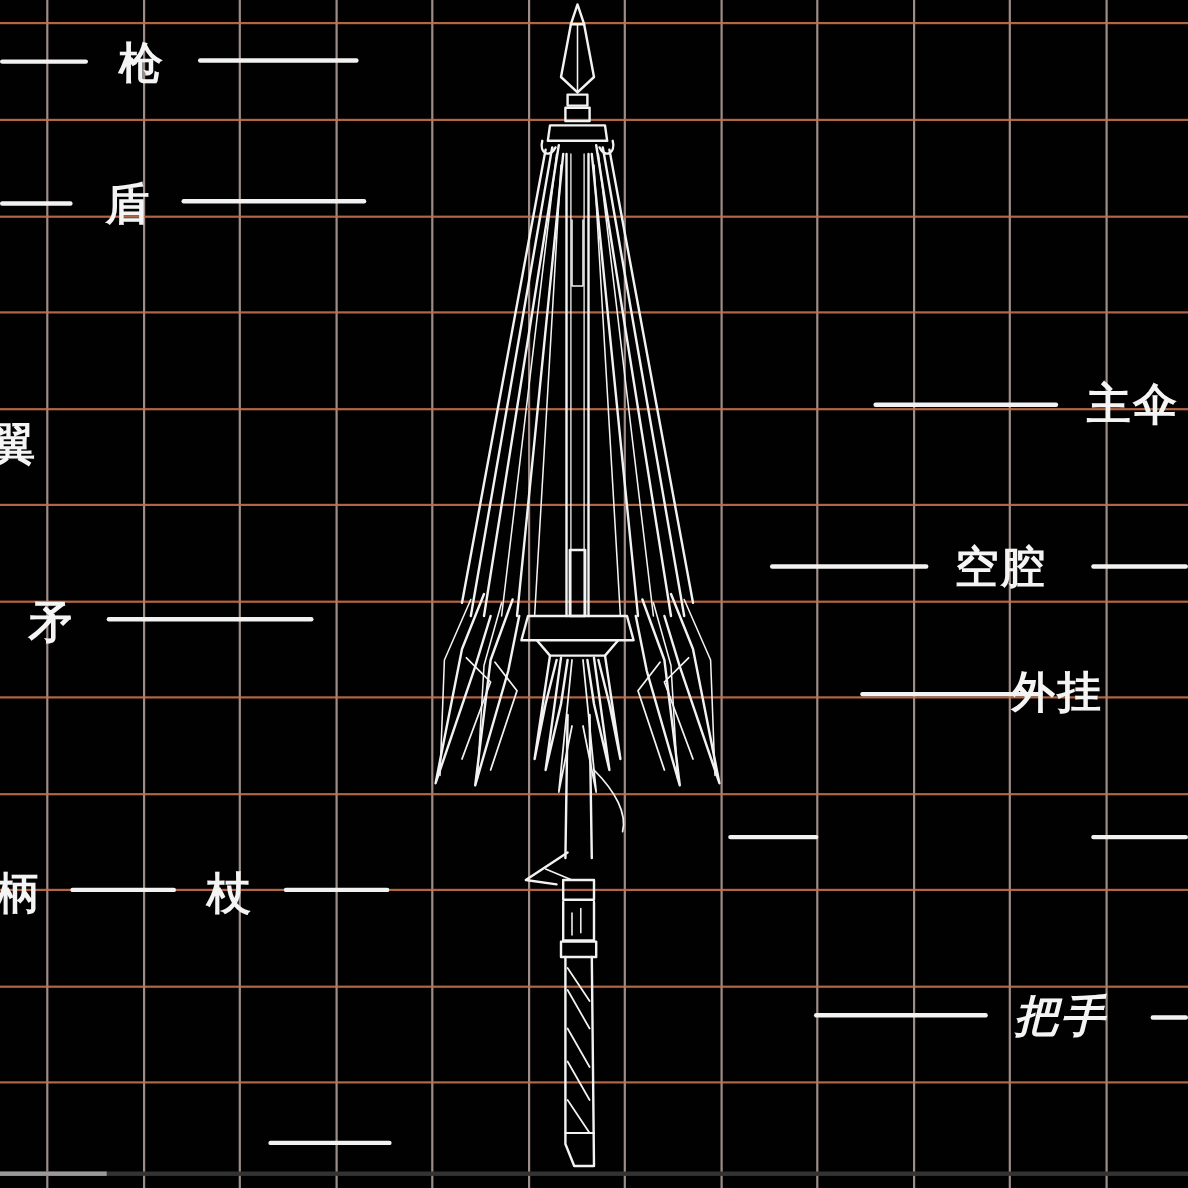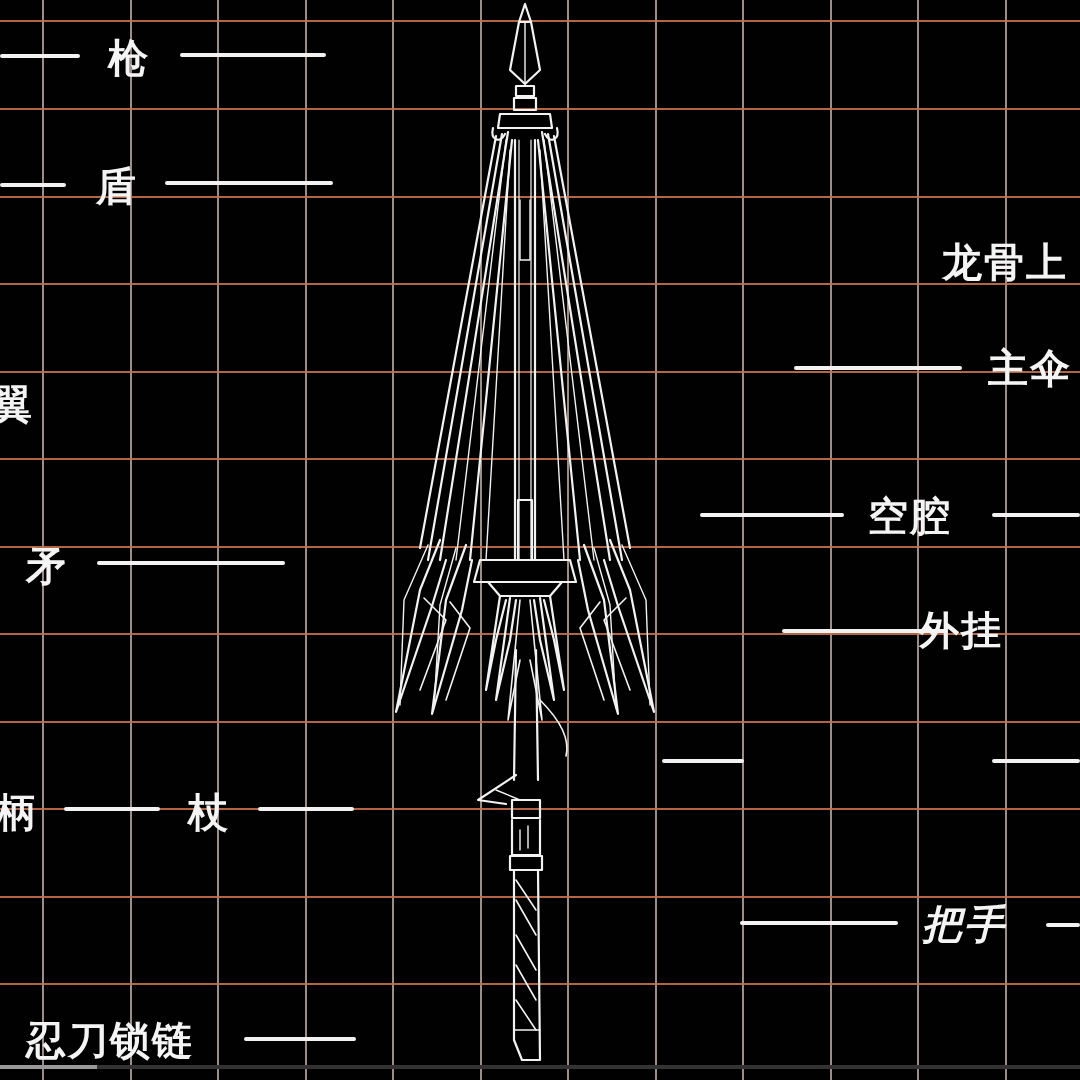--- a/index.html
+++ b/index.html
@@ -143,24 +143,22 @@
   <div class="label" style="left:-8px;top:384px;">翼</div>
 
   <div class="label" style="left:26px;top:546px;">矛</div>
   <div class="lead" style="left:97px;top:561px;width:188px;"></div>
 
   <div class="label" style="left:-4px;top:792px;">柄</div>
   <div class="lead" style="left:64px;top:807px;width:96px;"></div>
   <div class="label" style="left:188px;top:792px;">杖</div>
   <div class="lead" style="left:258px;top:807px;width:96px;"></div>
 
-  <div class="label" style="left:26px;top:1020px;">忍刀锁链</div>
   <div class="lead" style="left:244px;top:1037px;width:112px;"></div>
 
-  <div class="label" style="left:942px;top:242px;">龙骨上</div>
 
   <div class="lead" style="left:794px;top:366px;width:168px;"></div>
   <div class="label" style="left:988px;top:348px;text-align:center;">主伞</div>
 
   <div class="lead" style="left:700px;top:513px;width:144px;"></div>
   <div class="label" style="left:868px;top:496px;">空腔</div>
   <div class="lead" style="left:992px;top:513px;width:88px;"></div>
 
   <div class="lead" style="left:782px;top:629px;width:166px;"></div>
   <div class="label" style="left:919px;top:610px;">外挂</div>

